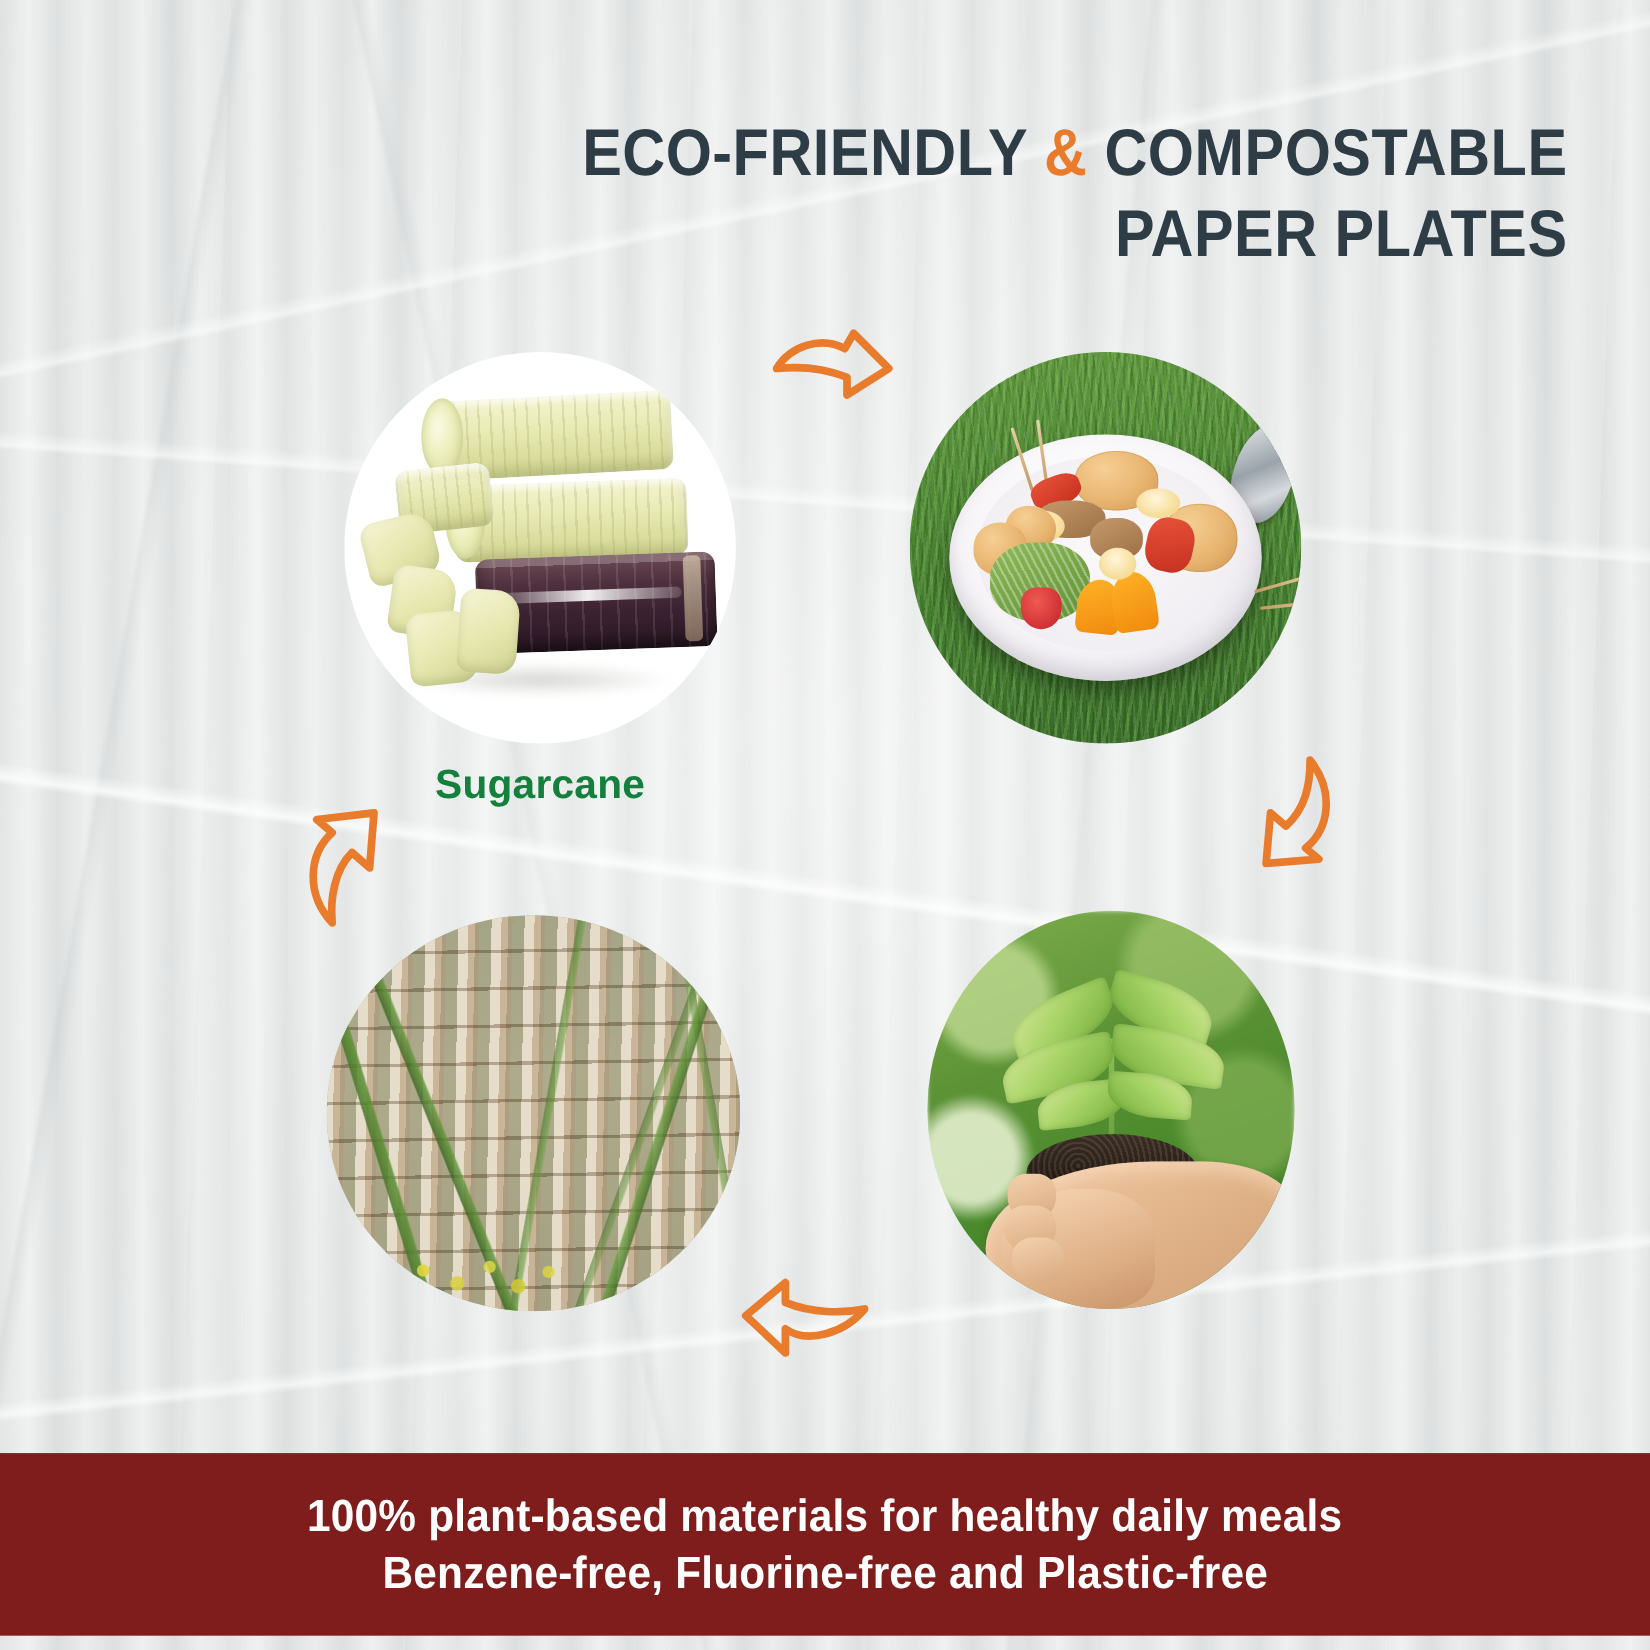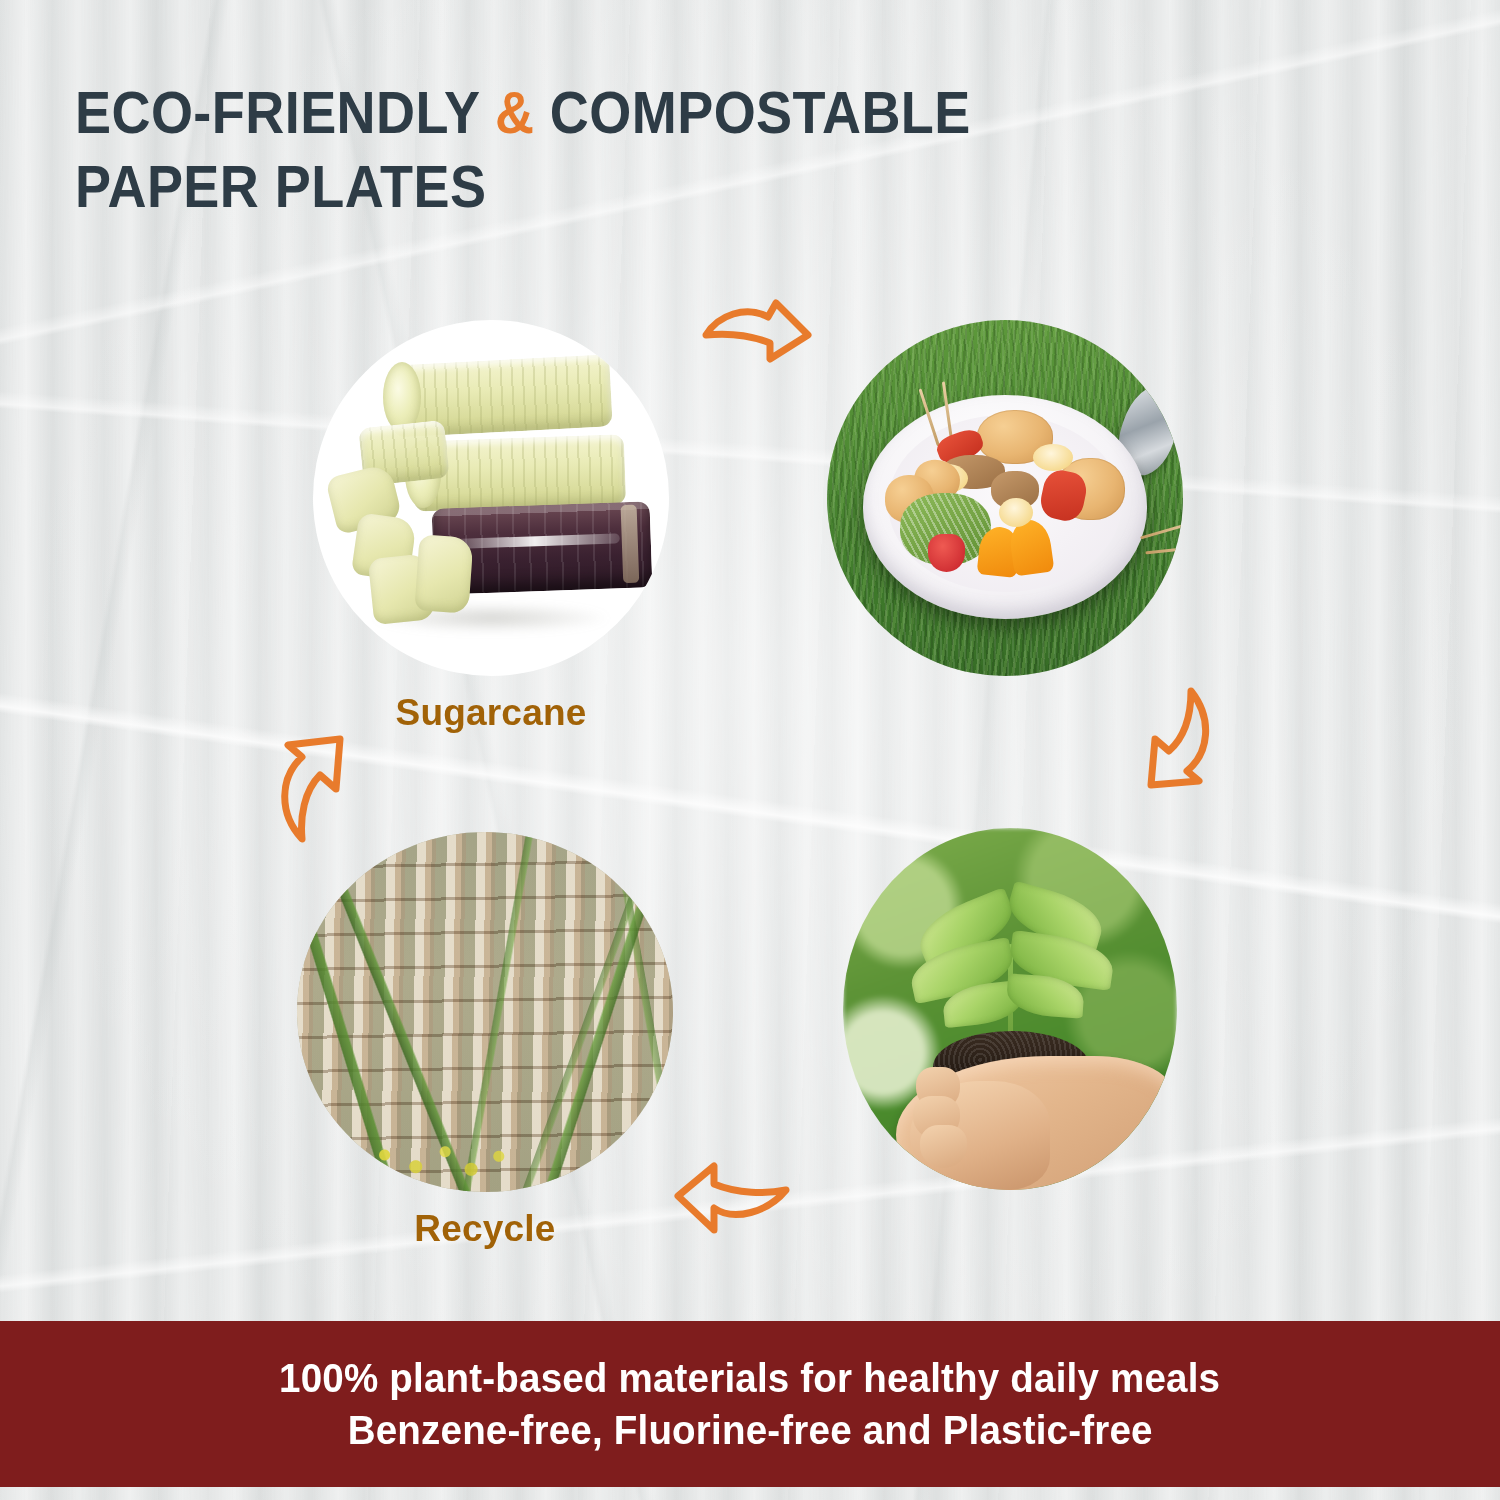--- a/index.html
+++ b/index.html
@@ -37,21 +37,21 @@
       linear-gradient(-6deg, transparent 0 22%, rgba(255,255,255,.6) 22.4%, transparent 23.1%),
       linear-gradient(4deg, transparent 0 68%, rgba(255,255,255,.55) 68.3%, transparent 69.1%),
       linear-gradient(-12deg, transparent 0 81%, rgba(255,255,255,.5) 81.3%, transparent 82.0%),
       linear-gradient(100deg, transparent 0 12%, rgba(190,196,196,.25) 12.3%, transparent 13.0%),
       linear-gradient(78deg, transparent 0 35%, rgba(190,196,196,.22) 35.3%, transparent 36.0%),
       linear-gradient(95deg, transparent 0 64%, rgba(190,196,196,.20) 64.3%, transparent 65.0%);
   }
   #bg .vign { position:absolute; inset:0; background:radial-gradient(ellipse at 50% 45%, rgba(255,255,255,.45), rgba(222,226,226,0) 70%); }
 
   
-  .title-block { position:absolute; top:83px; left:0; width:1500px; text-align:left; z-index:5; }
+  .title-block { position:absolute; top:109px; left:0; width:1500px; text-align:right; z-index:5; }
   .title-line {
     font-family:"Liberation Sans", sans-serif;
     font-weight:700;
     font-size:60px;
     letter-spacing:.5px;
     line-height:60px;
     color:#2e3c46;
     transform:scaleX(0.9);
     white-space:nowrap;
   }
@@ -64,21 +64,21 @@
     border-radius:50%;
     overflow:hidden;
     position:relative;
   }
   .caption {
     margin-top:16px;
     text-align:center;
     font-family:"Liberation Sans", sans-serif;
     font-weight:700;
     font-size:37px;
-    color:#a16207;
+    color:#15803d;
     letter-spacing:.2px;
   }
 
   
   #node-sugarcane { left:313px; top:320px; }
   #node-sugarcane .circle { width:356px; height:356px; }
   #node-produce { left:827px; top:320px; }
   #node-produce .circle { width:356px; height:356px; }
   #node-recycle { left:297px; top:832px; }
   #node-recycle .circle { width:376px; height:360px; }
@@ -360,21 +360,20 @@
 
 <div class="node" id="node-recycle">
   <div class="circle">
     <div class="field">
       <div class="stalks"></div>
       <div class="nodes"></div>
       <div class="leaves"></div>
       <div class="flowers"></div>
     </div>
   </div>
-  <div class="caption">Recycle</div>
 </div>
 
 <div class="node" id="node-biodegrade">
   <div class="circle">
     <div class="bokeh"></div>
     <div class="stem"></div>
     <div class="leaf" style="left:22%; top:21%; width:30%; height:13%; transform:rotate(-22deg);"></div>
     <div class="leaf" style="left:49%; top:18%; width:29%; height:13%; transform:rotate(16deg) scaleX(-1);"></div>
     <div class="leaf" style="left:20%; top:33%; width:31%; height:13%; transform:rotate(-12deg);"></div>
     <div class="leaf" style="left:50%; top:30%; width:31%; height:13%; transform:rotate(8deg) scaleX(-1);"></div>

